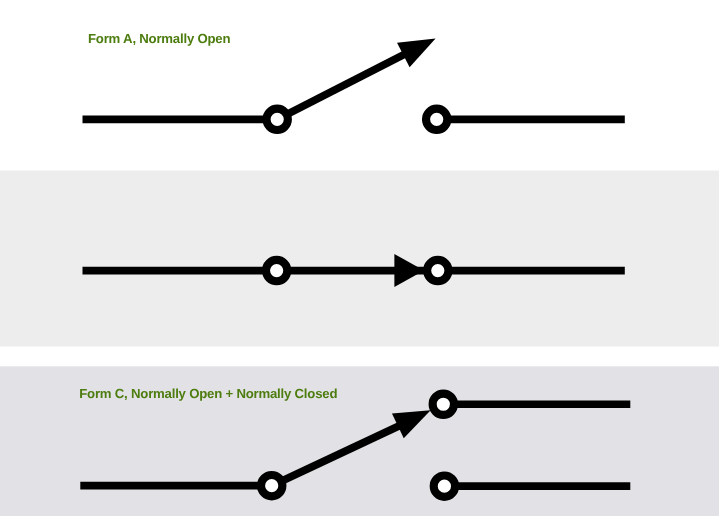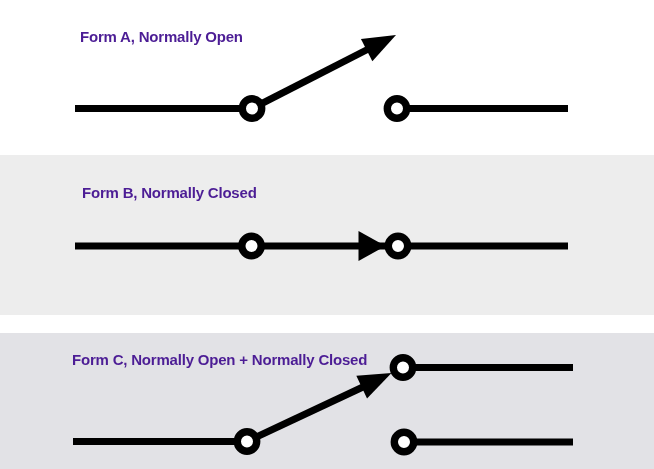--- a/index.html
+++ b/index.html
@@ -15,23 +15,23 @@
     position: absolute;
     left: 0;
     width: 654px;
   }
   .band-a { top: 0;   height: 155px; }
   .band-b { top: 155px; height: 160px; }
   .band-c { top: 333px; height: 154px; }
   .band-label {
     position: absolute;
     font-weight: bold;
-    font-size: 15px;
+    font-size: 12px;
     letter-spacing: -0.2px;
-    color: #4c1d95;
+    color: #4d7c0f;
     white-space: nowrap;
   }
   .label-a { left: 80px; top: 28px; }
   .label-b { left: 82px; top: 29px; }
   .label-c { left: 72px; top: 18px; }
   .schematic {
     position: absolute;
     left: 0;
     top: 0;
     display: block;
@@ -51,21 +51,20 @@
       <path class="wire" d="M75 108.5 H252"></path>
       <path class="wire" d="M252 108.5 L384 41"></path>
       <polygon class="arrow" points="0,0 -33,-12.5 -33,12.5" transform="translate(396,35) rotate(-27.2)"></polygon>
       <path class="wire" d="M397 108.5 H568"></path>
       <circle class="ring" cx="252" cy="108.5" r="9.7"></circle>
       <circle class="ring" cx="397" cy="108.5" r="9.7"></circle>
     </svg>
   </section>
 
   <section class="band band-b" style="background-color: rgb(237, 237, 237);">
-    <div class="band-label label-b">Form B, Normally Closed</div>
     <svg class="schematic" width="654" height="160" viewBox="0 0 654 160">
       <path class="wire" d="M75 91 H568"></path>
       <polygon class="arrow" points="0,0 -27,-15 -27,15" transform="translate(385.5,91)"></polygon>
       <circle class="ring" cx="251.5" cy="91" r="9.7"></circle>
       <circle class="ring" cx="398" cy="91" r="9.7"></circle>
     </svg>
   </section>
 
   <section class="band band-c" style="background-color: rgb(226, 226, 230);">
     <div class="band-label label-c">Form C, Normally Open + Normally Closed</div>

